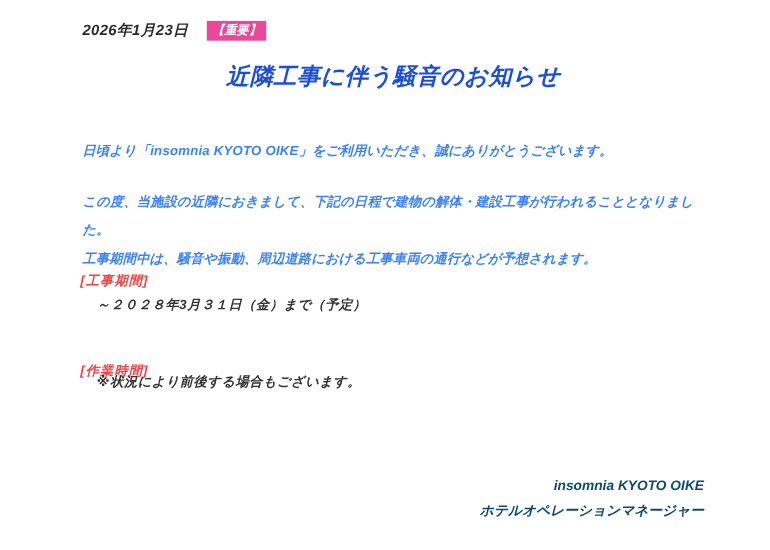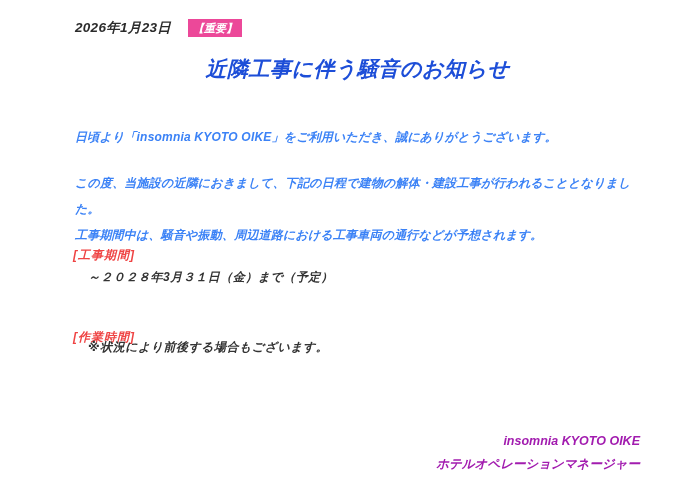--- a/index.html
+++ b/index.html
@@ -86,21 +86,21 @@
   .value-note   { top: 339px; }
   .closing { top: 384px; }
   .signature {
     position: absolute;
     right: 60px;
     top: 430px;
     text-align: right;
     font-size: 12.5px;
     font-weight: 600;
     line-height: 23px;
-    color: #a21caf;
+    color: #0c4a6e;
   }
 </style>
 </head>
 <body>
 
 <div class="page">
 
   <div class="date-row">
     <span class="date">2026年1月23日</span>
     <span class="badge">【重要】</span>

